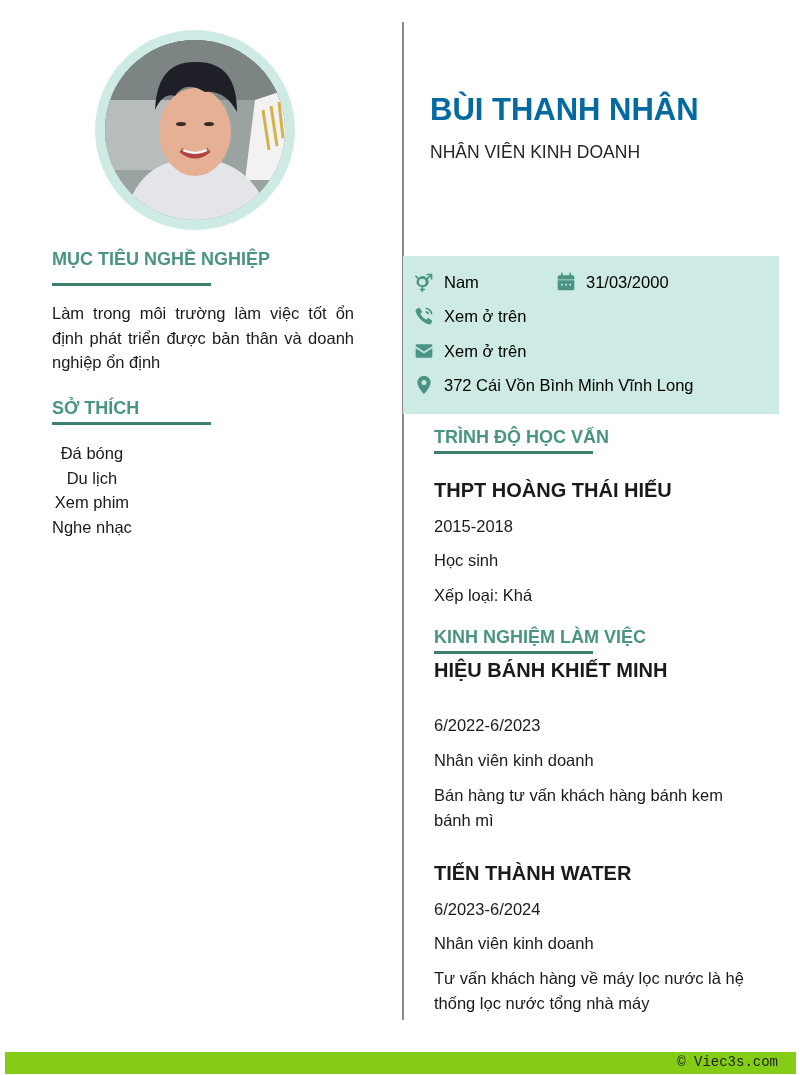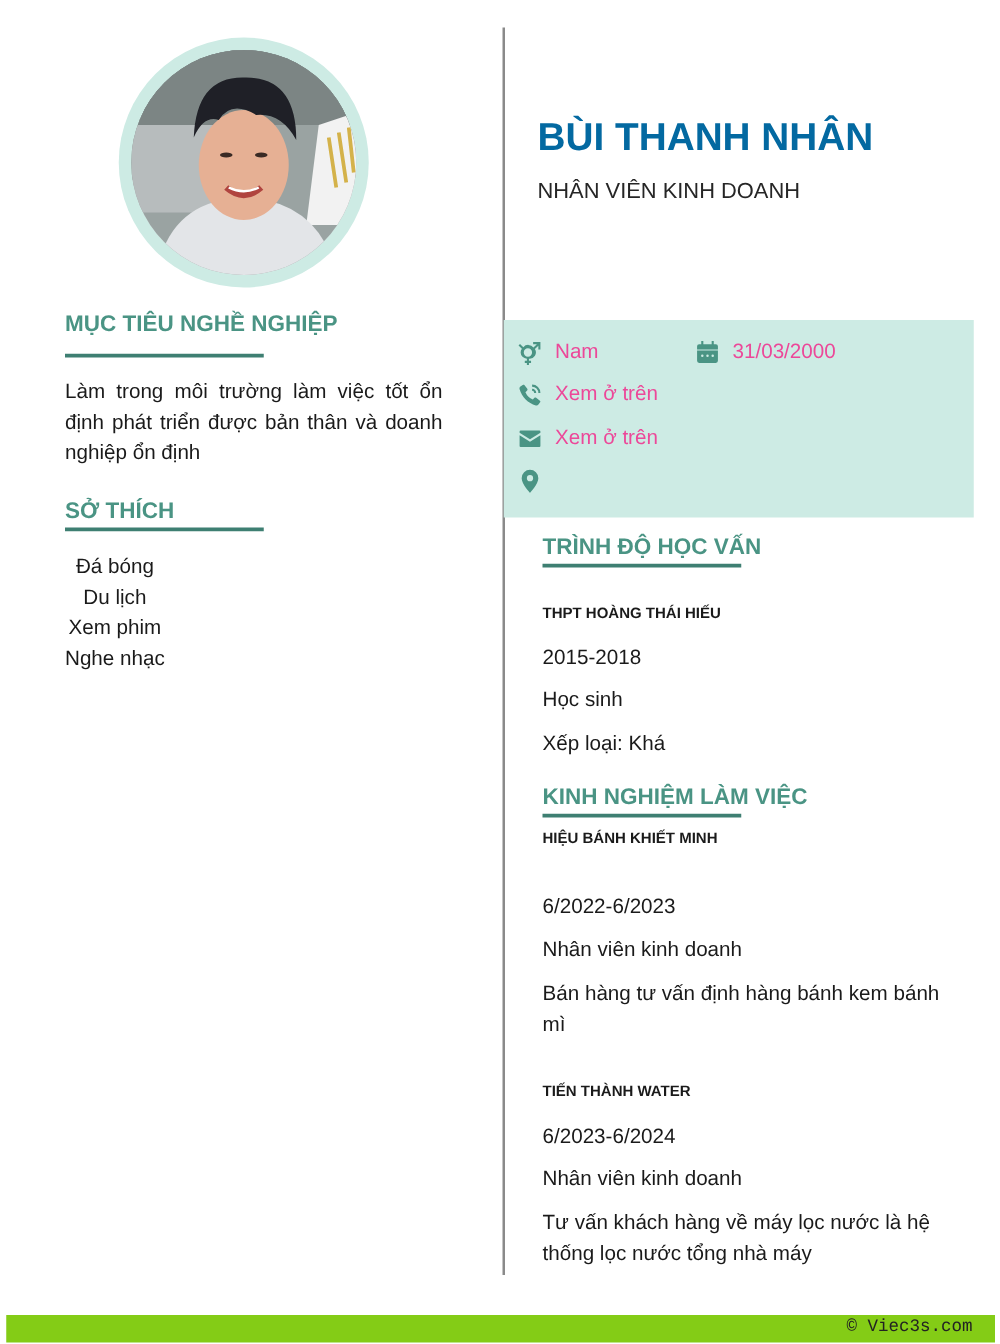--- a/index.html
+++ b/index.html
@@ -21,26 +21,26 @@
 
   .left-text { position: absolute; font-size: 16.5px; line-height: 24.5px; color: #1a1a1a; text-align: center; }
   .objective { left: 52px; top: 301px; width: 302px; text-align: justify; }
   .hobbies { left: 52px; top: 441px; }
   .hobbies div { height: 24.5px; }
 
   .name { position: absolute; left: 430px; top: 92px; font-size: 31px; font-weight: bold; color: #0369a1; }
   .job-title { position: absolute; left: 430px; top: 142px; font-size: 17.5px; color: #262626; }
 
   .contact-box { position: absolute; left: 403px; top: 256px; width: 376px; height: 158px; background: #cdebe4; }
-  .contact-row { position: absolute; display: flex; font-size: 16.5px; color: #ec4899; }
+  .contact-row { position: absolute; display: flex; align-items: center; font-size: 16.5px; color: #000000; }
   .contact-row .ic { width: 20px; height: 20px; margin-right: 10px; display: flex; align-items: center; justify-content: center; }
   .contact-row svg { width: 20px; height: 20px; fill: #4a9484; }
 
   .right-item { position: absolute; left: 434px; font-size: 16.5px; color: #1a1a1a; line-height: 24.5px; }
-  .right-item.bold { font-weight: bold; font-size: 12px; }
+  .right-item.bold { font-weight: bold; font-size: 20px; }
 
   .footer { position: absolute; left: 5px; top: 1052px; width: 791px; height: 22px; background: #84cc16; }
   .footer-text { position: absolute; right: 18px; top: 2px; font-family: "Liberation Mono", "DejaVu Sans Mono", monospace; font-size: 14px; color: #222; }
 </style>
 </head>
 <body>
 
 <div>
 
   <div class="divider"></div>
@@ -117,36 +117,37 @@
     </span>
     <span>Xem ở trên</span>
   </div>
 
   <div class="contact-row" style="left:414px; top:375px;">
     <span class="ic">
       <svg viewBox="0 0 24 24">
           <path d="M12 1a8 8 0 0 1 8 8c0 5.5-8 14-8 14S4 14.5 4 9a8 8 0 0 1 8-8zm0 5a3 3 0 1 0 0 6 3 3 0 0 0 0-6z"></path>
         </svg>
     </span>
+    <span>372 Cái Vồn Bình Minh Vĩnh Long</span>
   </div>
 
   <div class="section-title" style="left:434px; top:427px;">TRÌNH ĐỘ HỌC VẤN</div>
   <div class="section-rule" style="left:434px; top:451px;"></div>
   <div class="right-item bold" style="top:478px;">THPT HOÀNG THÁI HIẾU</div>
   <div class="right-item" style="top:514px;">2015-2018</div>
   <div class="right-item" style="top:548px;">Học sinh</div>
   <div class="right-item" style="top:583px;">Xếp loại: Khá</div>
 
   <div class="section-title" style="left:434px; top:627px;">KINH NGHIỆM LÀM VIỆC</div>
   <div class="section-rule" style="left:434px; top:651px;"></div>
 
   <div class="right-item bold" style="top:658px;">HIỆU BÁNH KHIẾT MINH</div>
   <div class="right-item" style="top:713px;">6/2022-6/2023</div>
   <div class="right-item" style="top:748px;">Nhân viên kinh doanh</div>
-  <div class="right-item" style="top:783px; width:320px;">Bán hàng tư vấn định hàng bánh kem bánh mì</div>
+  <div class="right-item" style="top:783px; width:320px;">Bán hàng tư vấn khách hàng bánh kem bánh mì</div>
 
   <div class="right-item bold" style="top:861px;">TIẾN THÀNH WATER</div>
   <div class="right-item" style="top:897px;">6/2023-6/2024</div>
   <div class="right-item" style="top:931px;">Nhân viên kinh doanh</div>
   <div class="right-item" style="top:966px; width:330px;">Tư vấn khách hàng về máy lọc nước là hệ thống lọc nước tổng nhà máy</div>
 
   <div class="footer">
     <span class="footer-text">© Viec3s.com</span>
   </div>
 </div>

